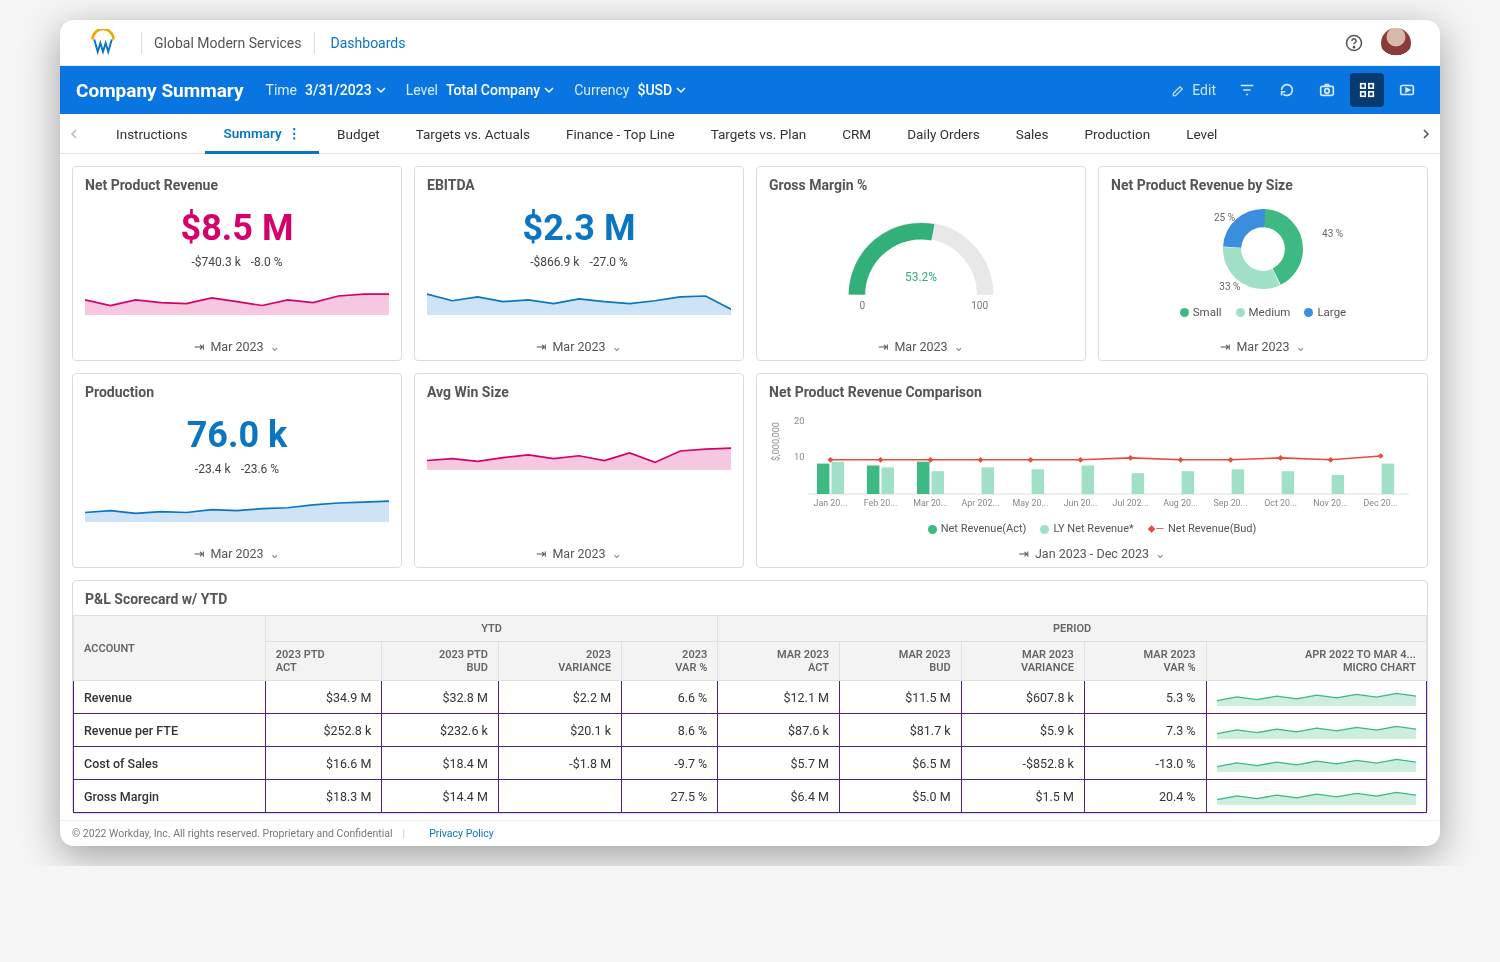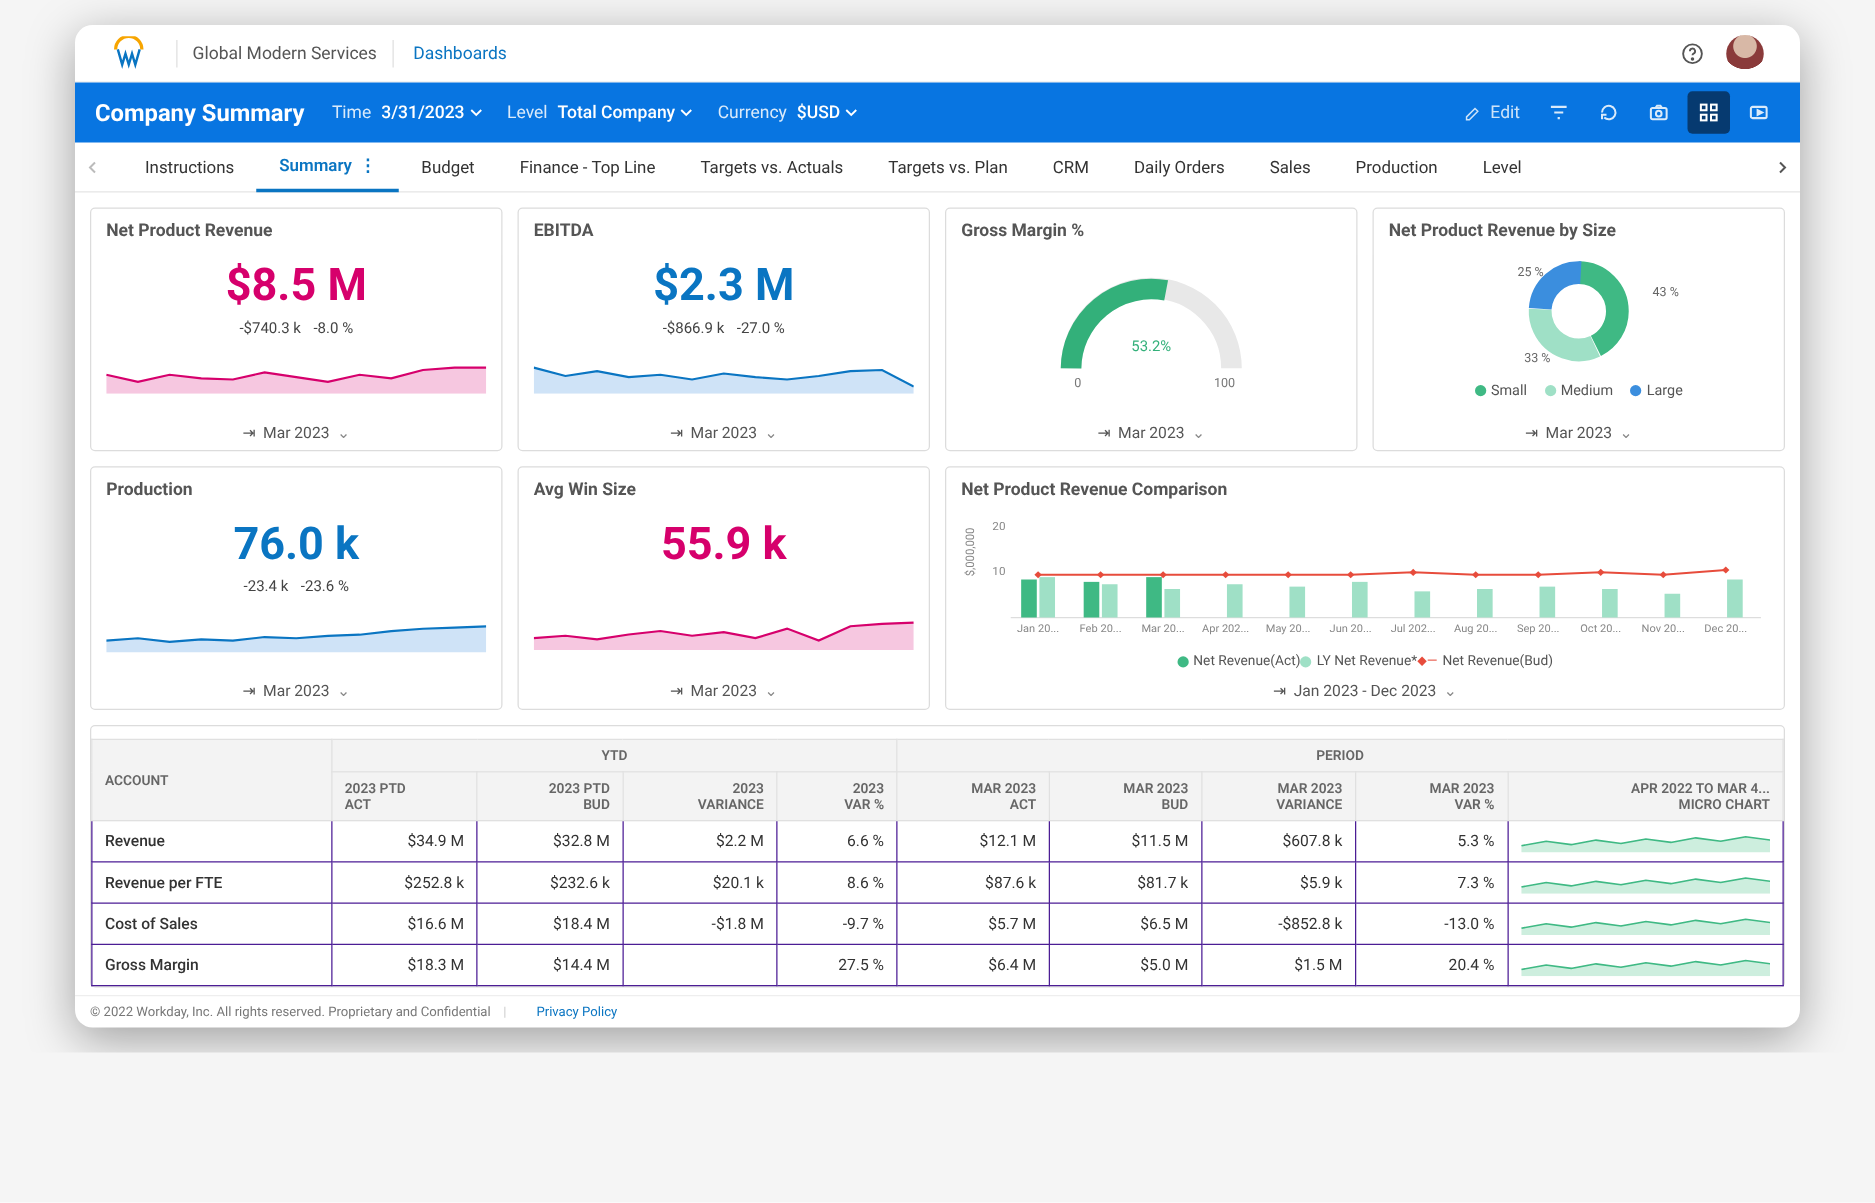--- a/index.html
+++ b/index.html
@@ -46,21 +46,21 @@
   .big.pink{color:#d6006c}
   .big.blue{color:#0a75c2}
   .delta{font-size:12px;color:#444;text-align:center;margin-top:6px}
   .delta .gap{margin-left:10px}
   .spark{width:100%;height:38px;margin-top:8px}
   .card-footer{margin-top:auto;display:flex;align-items:center;justify-content:center;font-size:12.5px;color:#555;padding-top:6px}
   .card-footer .sw{margin-right:6px}
   .card-footer .chv{margin-left:6px;color:#888}
   .wide2{grid-column:span 2}
   .barChart{height:110px;position:relative}
-  .legendRow{display:flex;align-items:center;justify-content:center;font-size:11px;color:#555;margin-top:6px;}
+  .legendRow{display:flex;align-items:center;justify-content:center;font-size:11px;color:#555;margin-top:6px;gap:14px}
   .dot{display:inline-block;width:9px;height:9px;border-radius:50%;margin-right:4px;vertical-align:middle}
   .donutLegend{display:flex;align-items:center;justify-content:center;font-size:11.5px;color:#555;gap:14px;margin-top:6px}
   
   .tableCard{margin:0 12px 6px;border:1px solid #dcdcdc;border-radius:4px;background:#fff;padding:10px 0 0}
   .tableCard h3{font-size:14px;font-weight:700;color:#555;margin:0 12px 8px}
   table{width:100%;border-collapse:collapse;font-size:12.5px}
   thead th{background:#f3f3f3;color:#666;font-weight:600;padding:6px 10px;text-align:right;border:1px solid #e0e0e0;font-size:11px}
   thead th:first-child{text-align:left}
   thead .group th{font-size:11px;text-align:center}
   tbody td{padding:7px 10px;text-align:right;border:1px solid #4c1d95}
@@ -169,22 +169,22 @@
   <div class="tabs">
     <div class="tab-arrow left">
         <svg viewBox="0 0 10 10" width="10" height="10">
           <path d="M7 1L3 5l4 4" fill="none" stroke="#bbb" stroke-width="1.6"></path>
         </svg>
       </div>
     <div class="tab-scroll" id="tab-scroll">
         <div class="tab">Instructions</div>
         <div class="tab active">Summary<span class="dots">⋮</span></div>
         <div class="tab">Budget</div>
+        <div class="tab">Targets vs. Actuals</div>
         <div class="tab">Finance - Top Line</div>
-        <div class="tab">Targets vs. Actuals</div>
         <div class="tab">Targets vs. Plan</div>
         <div class="tab">CRM</div>
         <div class="tab">Daily Orders</div>
         <div class="tab">Sales</div>
         <div class="tab">Production</div>
         <div class="tab">Level</div>
       </div>
     <div class="tab-arrow right">
         <svg viewBox="0 0 10 10" width="10" height="10">
           <path d="M3 1l4 4-4 4" fill="none" stroke="#555" stroke-width="1.6"></path>
@@ -274,21 +274,20 @@
       </svg>
       <div class="card-footer">
           <span class="sw">⇥</span>
           <span>Mar 2023</span>
           <span class="chv">⌄</span>
         </div>
     </div>
 
     <div class="card">
       <h3>Avg Win Size</h3>
-      <div class="big pink">55.9 k</div>
       <div style="height:18px"></div>
       <svg class="spark" viewBox="0 0 300 40" preserveAspectRatio="none">
         <path d="M0 30 L25 28 L50 31 L75 27 L100 24 L125 28 L150 25 L175 30 L200 22 L225 32 L250 20 L275 18 L300 17 L300 40 L0 40 Z" fill="#f6c7e0"></path>
         <path d="M0 30 L25 28 L50 31 L75 27 L100 24 L125 28 L150 25 L175 30 L200 22 L225 32 L250 20 L275 18 L300 17" fill="none" stroke="#d6006c" stroke-width="1.8"></path>
       </svg>
       <div class="card-footer">
           <span class="sw">⇥</span>
           <span>Mar 2023</span>
           <span class="chv">⌄</span>
         </div>
@@ -357,20 +356,21 @@
       </div>
       <div class="card-footer">
           <span class="sw">⇥</span>
           <span>Jan 2023 - Dec 2023</span>
           <span class="chv">⌄</span>
         </div>
     </div>
   </div>
 
   <div class="tableCard">
+    <h3>P&amp;L Scorecard w/ YTD</h3>
     <table>
       <thead>
         <tr class="group">
           <th rowspan="2" style="text-align:left;vertical-align:middle">ACCOUNT</th>
           <th colspan="4">YTD</th>
           <th colspan="5">PERIOD</th>
         </tr>
         <tr>
           <th style="white-space:pre-line">2023 PTD
 ACT</th>

